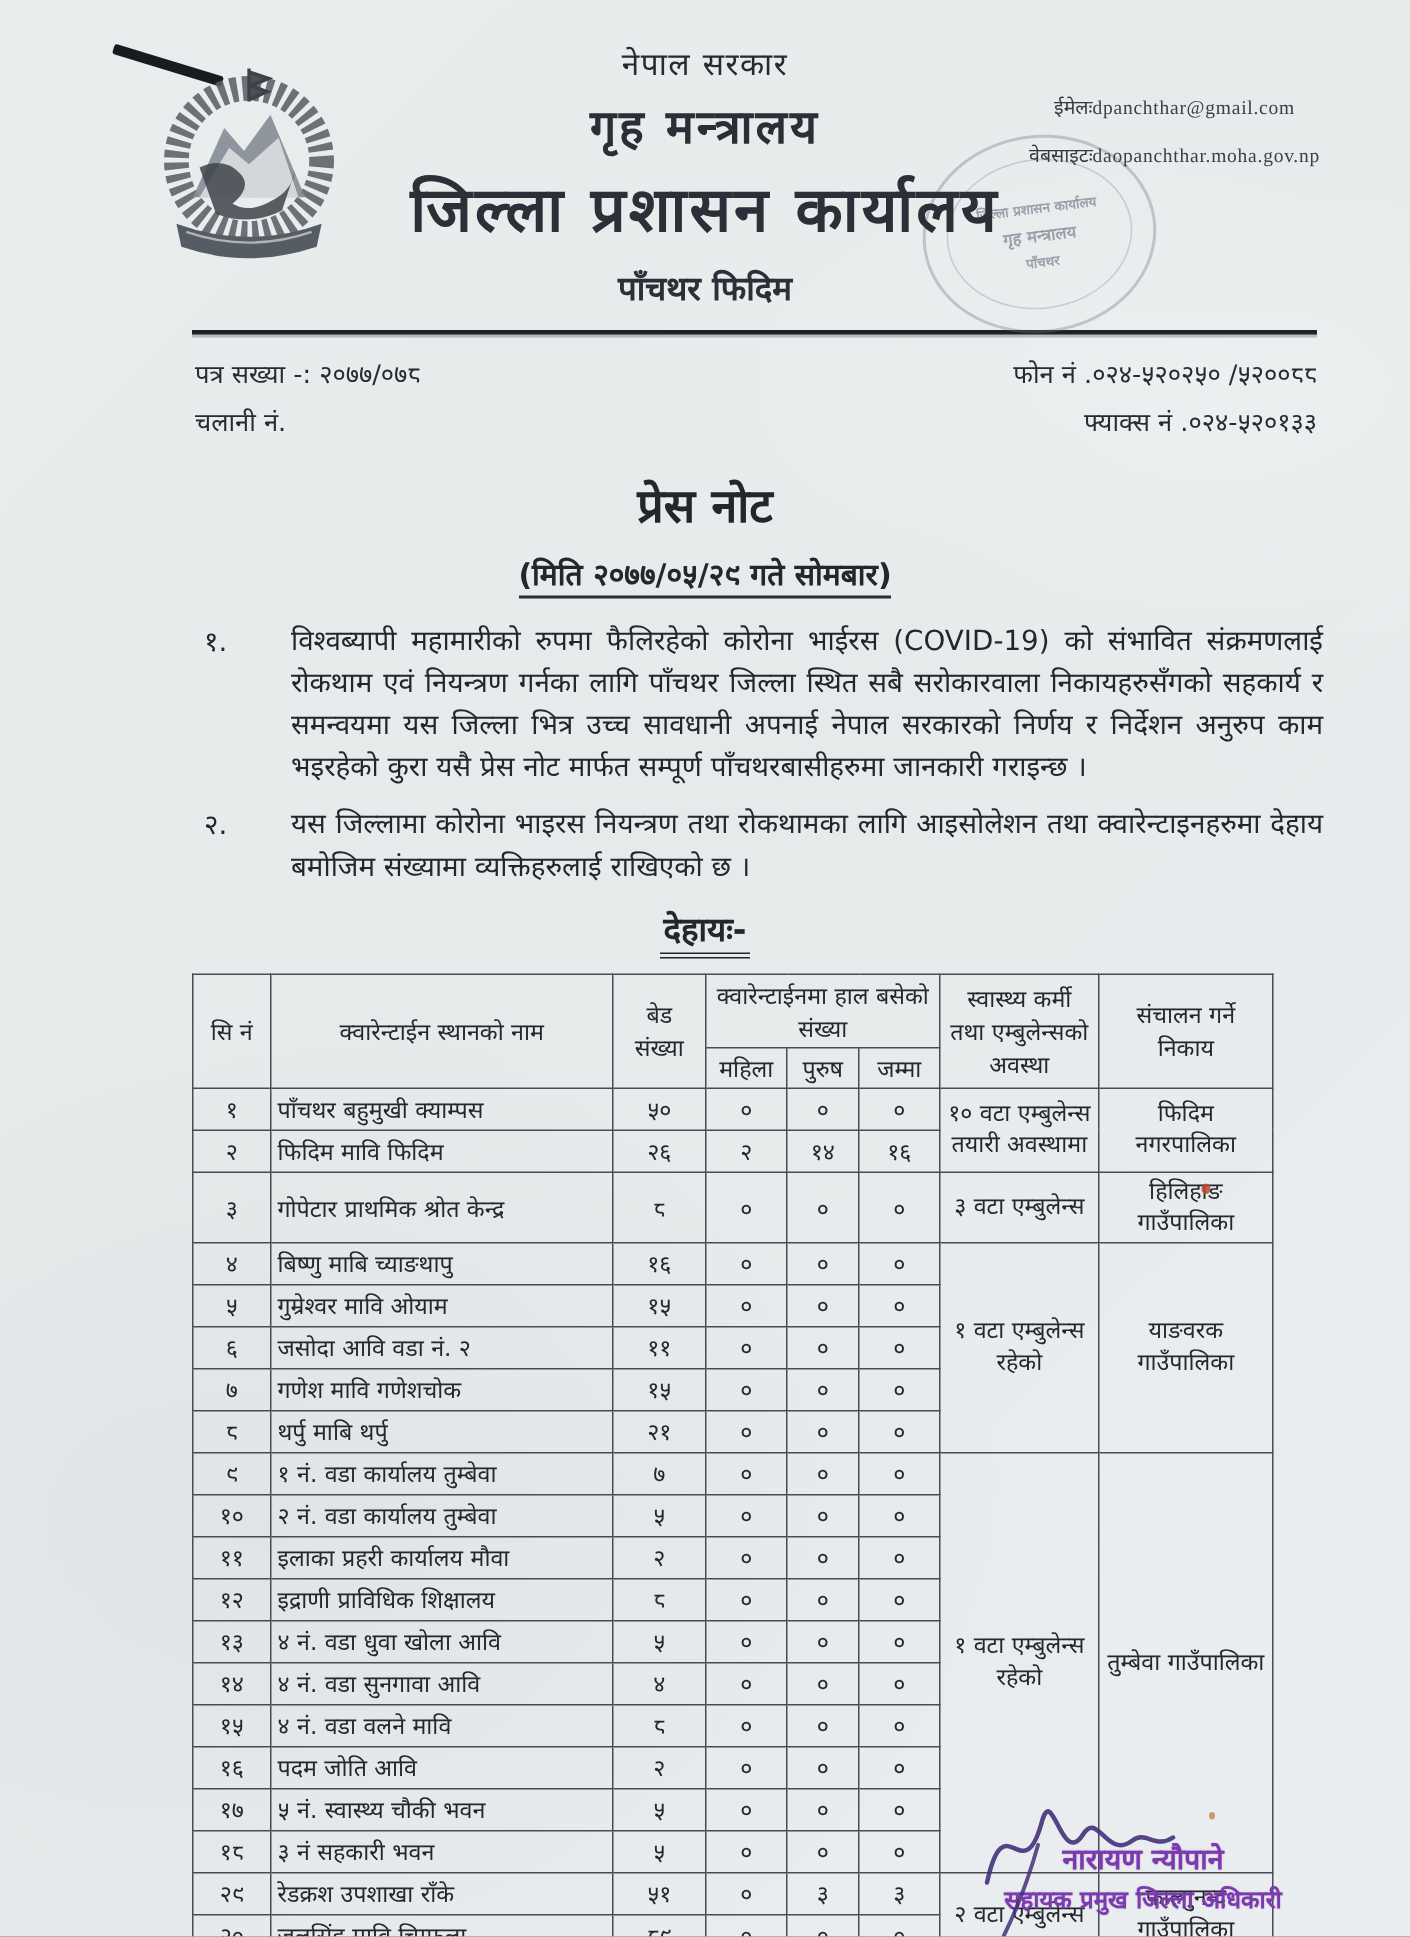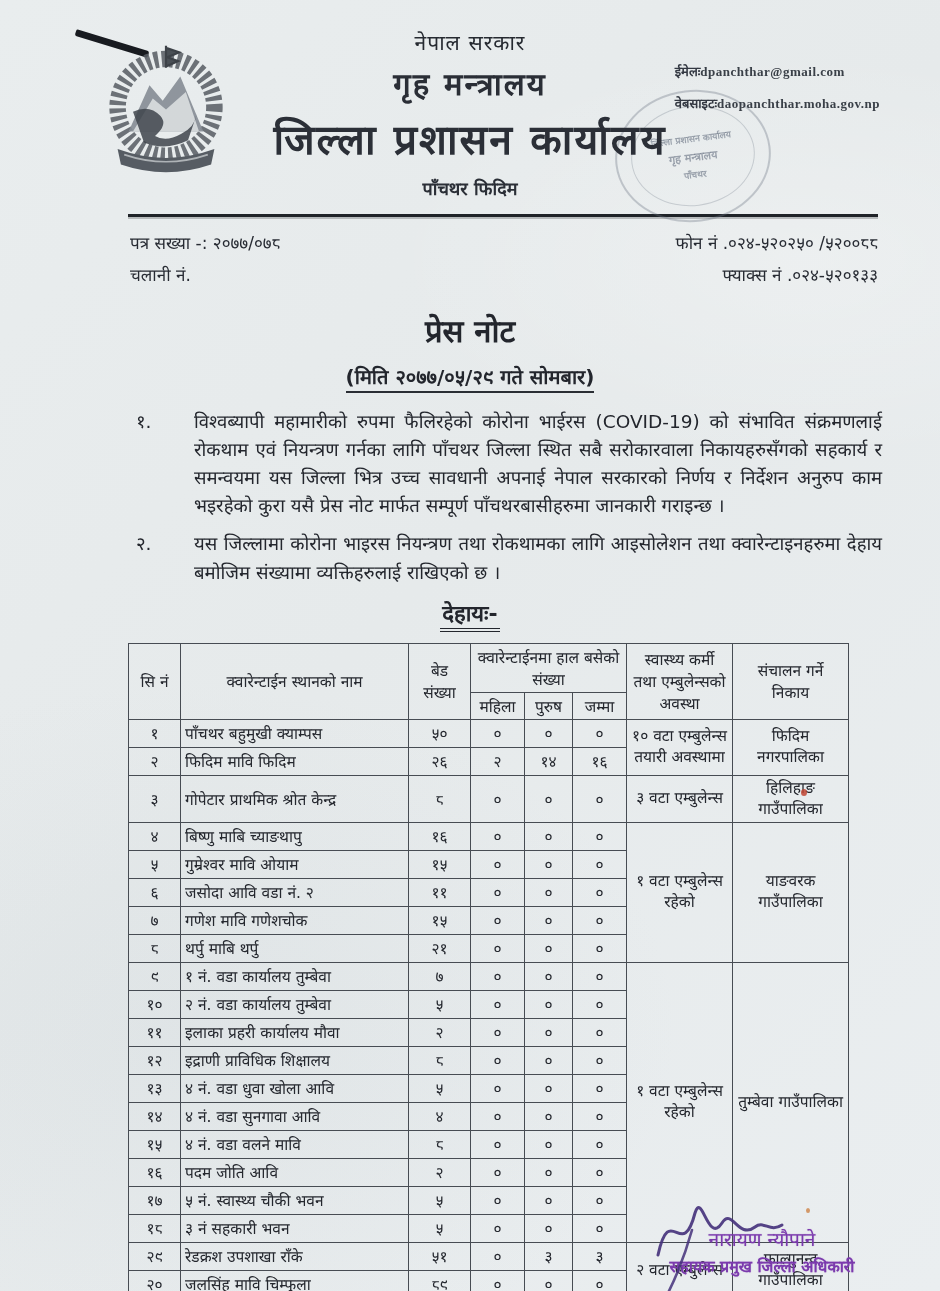--- a/index.html
+++ b/index.html
@@ -31,23 +31,23 @@
   .speck-orange{
     position:absolute;left:806px;top:1208px;width:4px;height:5px;border-radius:50%;
     background:#c9742f;opacity:.7;
   }
   
   .header{position:relative;padding-top:28px;text-align:center;}
   .emblem{position:absolute;left:100px;top:42px;width:132px;height:146px;}
   .gov-line{font-size:21px;font-weight:normal;letter-spacing:1px;color:#262a31;}
   .ministry-line{font-size:31px;font-weight:bold;margin-top:6px;color:#2a2e36;letter-spacing:2px;}
   .office-line{font-size:41px;font-weight:bold;margin-top:6px;color:#2b2f37;letter-spacing:2px;position:relative;z-index:2;}
-  .place-line{font-size:18px;font-weight:bold;margin-top:10px;color:#2b2f37;position:relative;z-index:2;}
+  .place-line{font-size:22px;font-weight:bold;margin-top:10px;color:#2b2f37;position:relative;z-index:2;}
   .contact{position:absolute;right:60px;top:62px;text-align:left;z-index:3;}
-  .contact div{margin-bottom:14px;font-size:13px;font-weight:bold;color:#333842;}
+  .contact div{margin-bottom:14px;font-size:13px;font-weight:normal;color:#333842;text-align:center;}
   .contact .lat{font-family:"Liberation Serif","DejaVu Serif",serif;letter-spacing:.5px;color:#3a4048;}
   .head-stamp{
     position:absolute;left:615px;top:90px;width:152px;height:128px;z-index:1;
     border:2px solid rgba(105,115,130,.34);border-radius:50%;
     transform:rotate(-7deg);
     display:flex;flex-direction:column;align-items:center;justify-content:center;
     gap:4px;pointer-events:none;
   }
   .head-stamp:before{
     content:"";position:absolute;inset:14px;border:1px solid rgba(105,115,130,.28);border-radius:50%;
@@ -89,21 +89,21 @@
   }
   table.qt th{font-size:15.5px;font-weight:500;text-align:center;}
   table.qt td{font-size:15.5px;height:23px;}
   td.c-sn,td.c-beds,td.c-female,td.c-male,td.c-total{text-align:center;}
   td.c-name{text-align:left;padding-left:7px;white-space:nowrap;}
   td.c-health,td.c-agency{text-align:center;font-size:14.8px;line-height:1.35;}
   
   .sig-block{
     position:absolute;left:612px;top:1226px;width:300px;text-align:center;z-index:5;
   }
-  .sig-name{font-size:19px;font-weight:normal;color:#7b3aad;text-shadow:0 0 1px rgba(123,58,173,.55);}
+  .sig-name{font-size:19px;font-weight:bold;color:#7b3aad;text-shadow:0 0 1px rgba(123,58,173,.55);}
   .sig-title{font-size:16px;font-weight:bold;color:#7b3aad;margin-top:3px;text-shadow:0 0 1px rgba(123,58,173,.5);}
   .sig-scrawl{position:absolute;left:640px;top:1185px;z-index:6;}
 </style>
 </head>
 <body>
 
 <div class="page">
 
   <div class="artifact-mark"></div>
   <div class="speck-red"></div>

